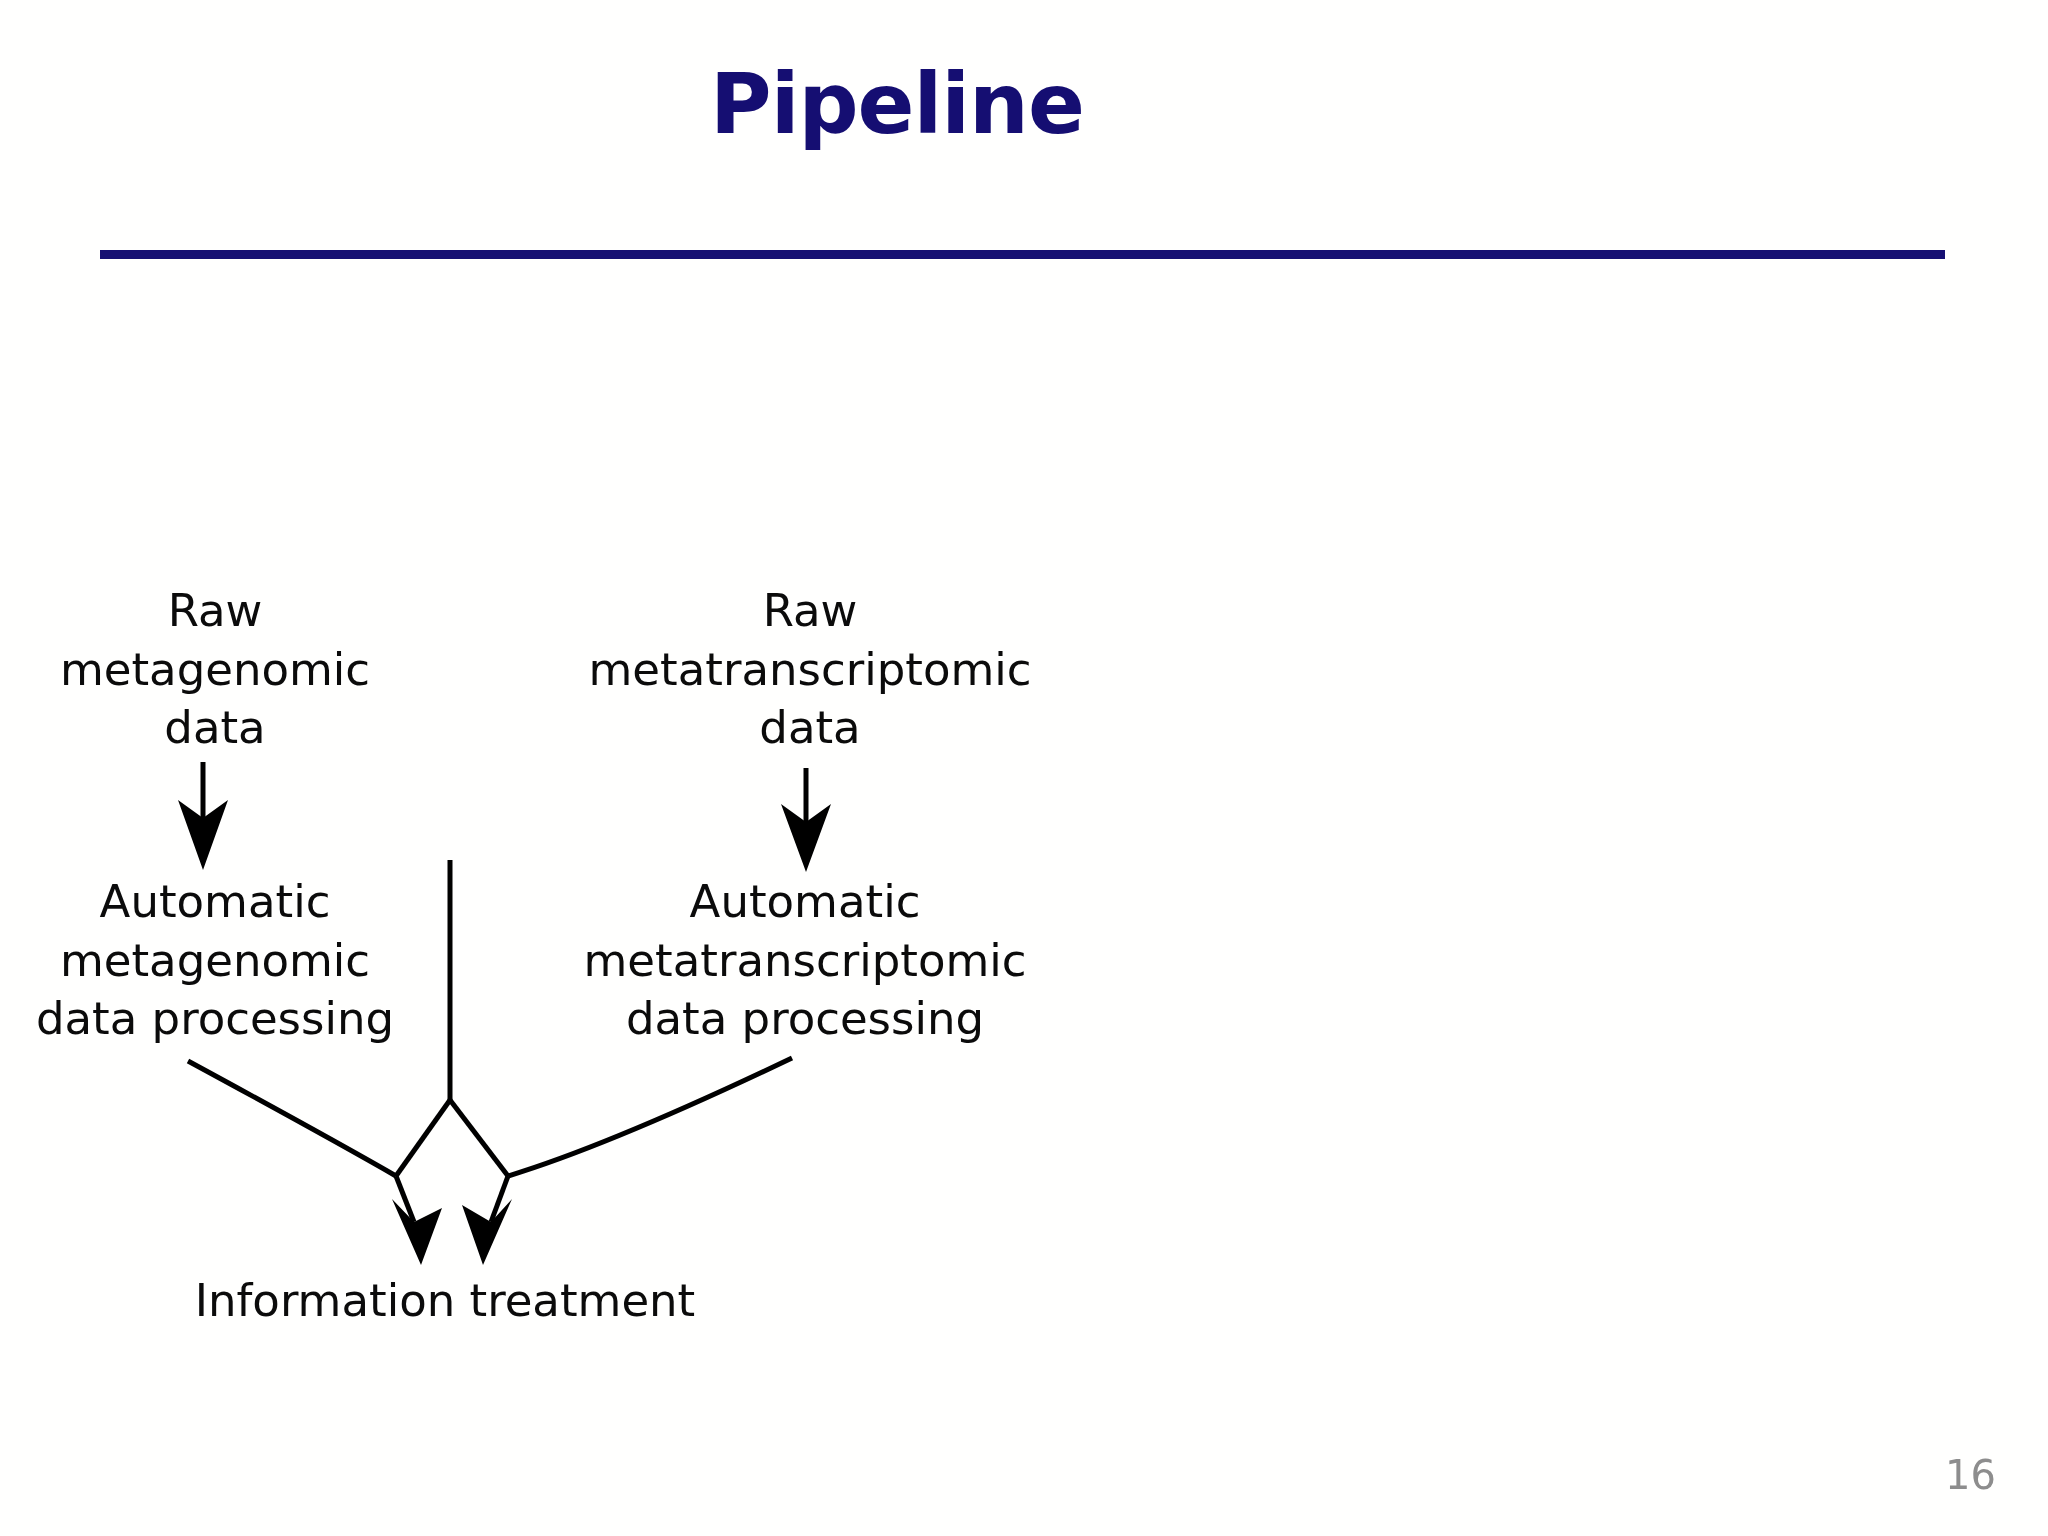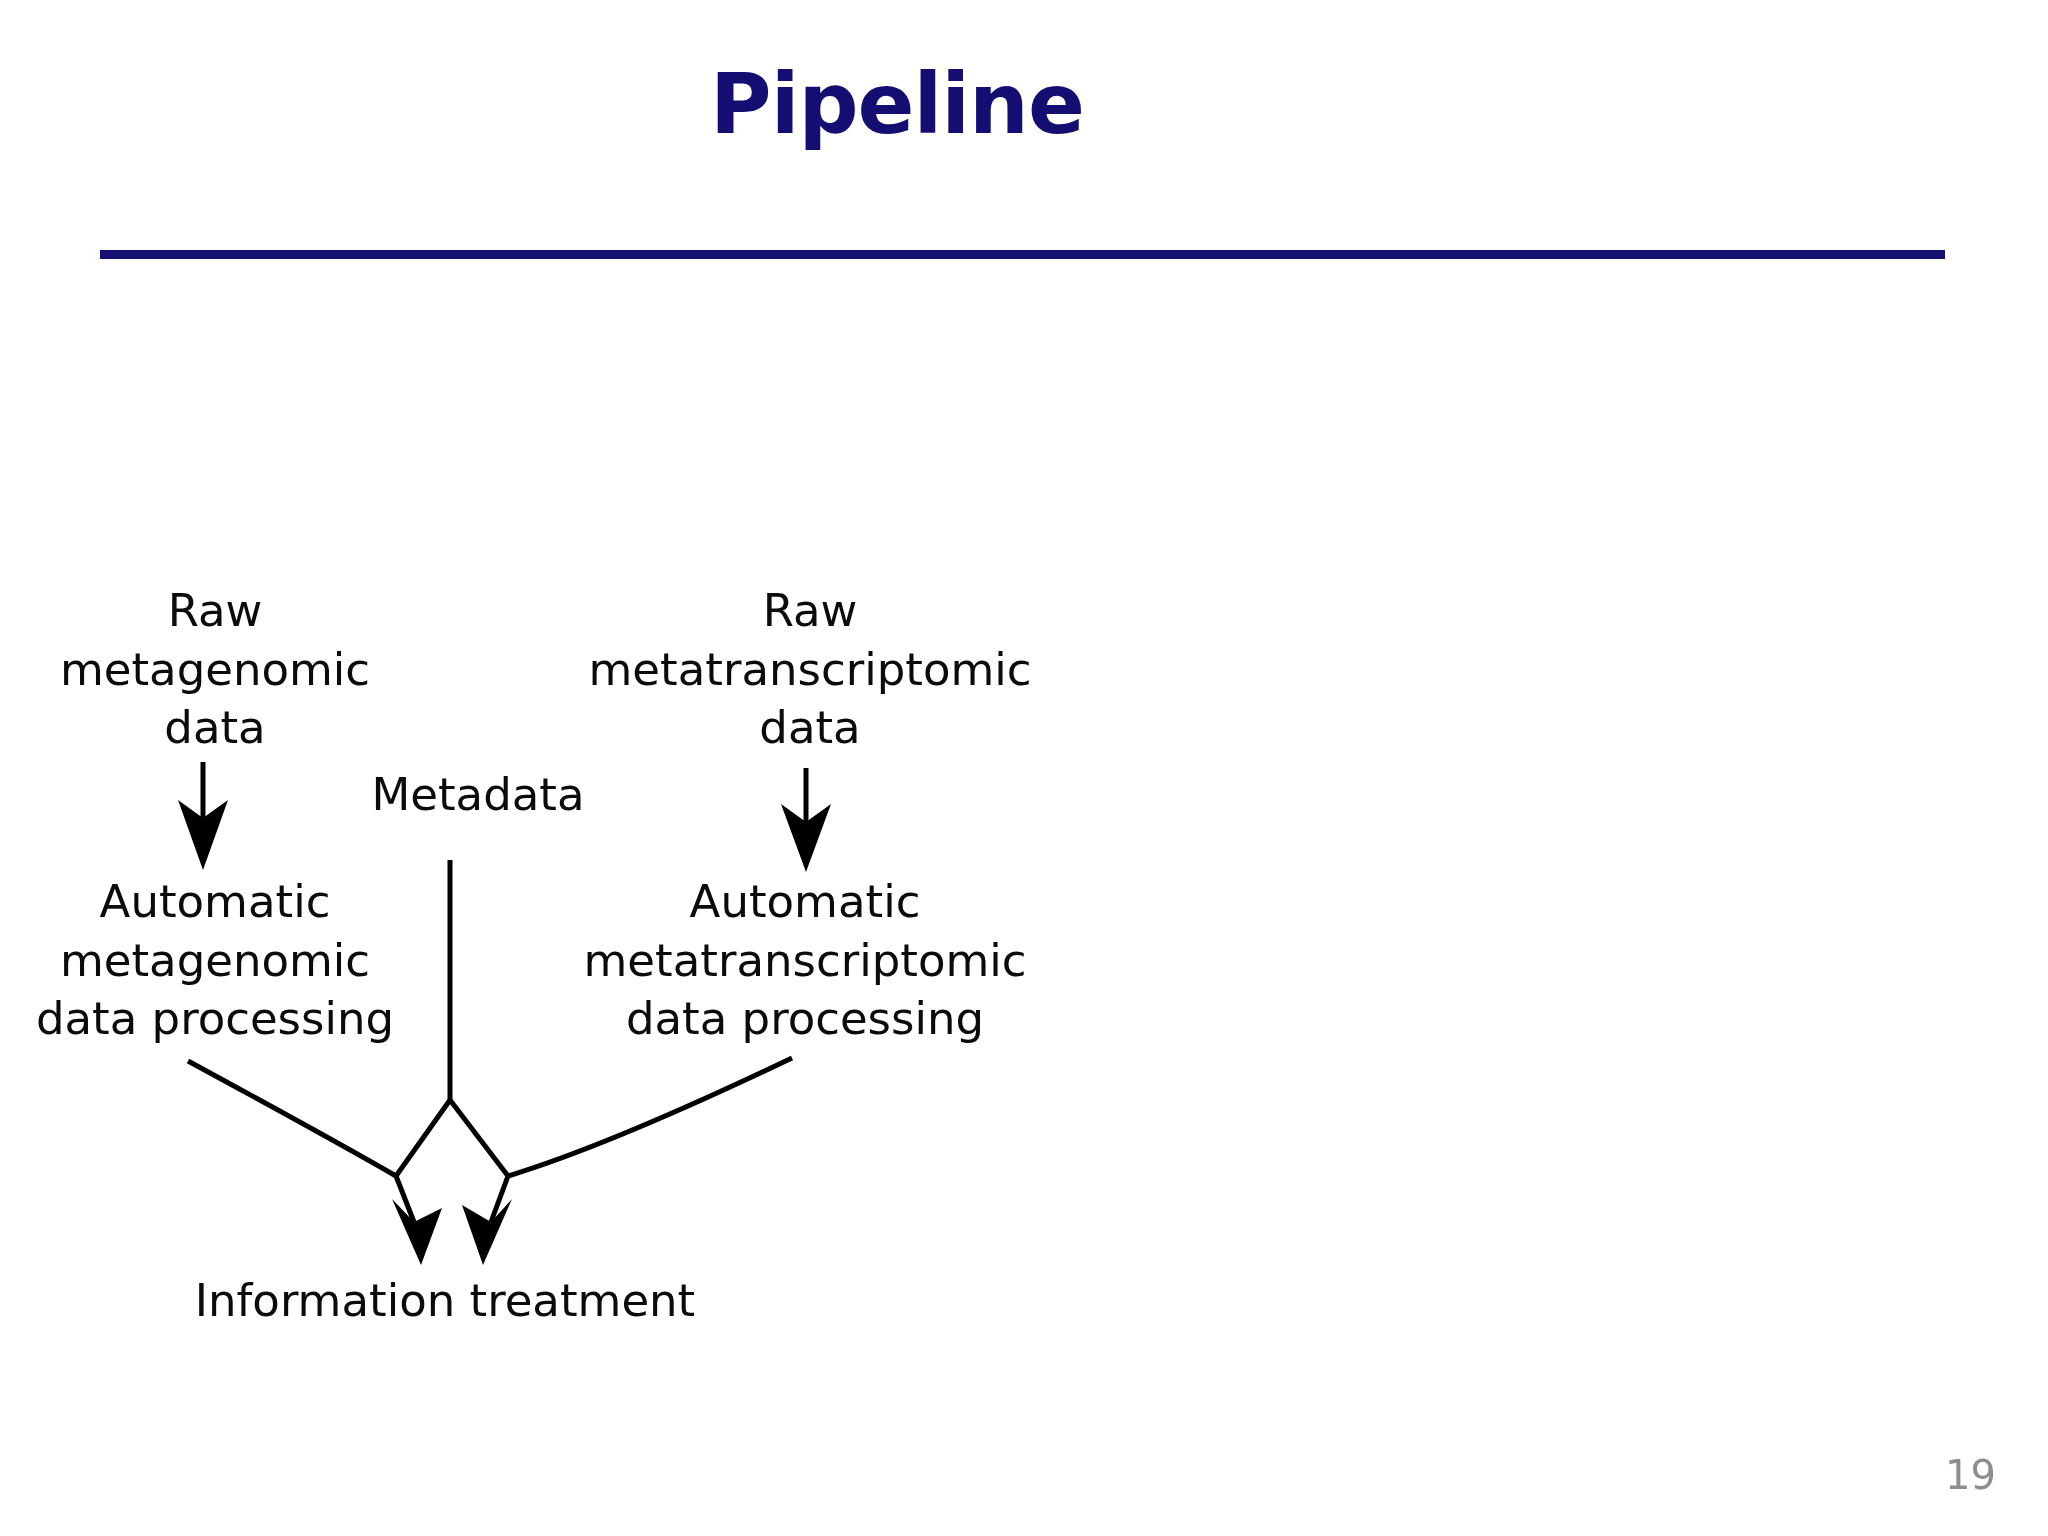--- a/index.html
+++ b/index.html
@@ -175,29 +175,28 @@
     </svg>
 
     <div class="node-label" id="node-raw-metagenomic">Raw
 metagenomic
 data</div>
 
     <div class="node-label" id="node-raw-metatranscriptomic">Raw
 metatranscriptomic
 data</div>
 
-    <div class="node-label" id="node-metadata">Metadata</div>
 
     <div class="node-label" id="node-auto-metagenomic">Automatic
 metagenomic
 data processing</div>
 
     <div class="node-label" id="node-auto-metatranscriptomic">Automatic
 metatranscriptomic
 data processing</div>
 
     <div class="node-label" id="node-information-treatment">Information treatment</div>
 
   </div>
 
-  <div id="page-number">19</div>
+  <div id="page-number">16</div>
 
 </div>
 
 </body></html>

